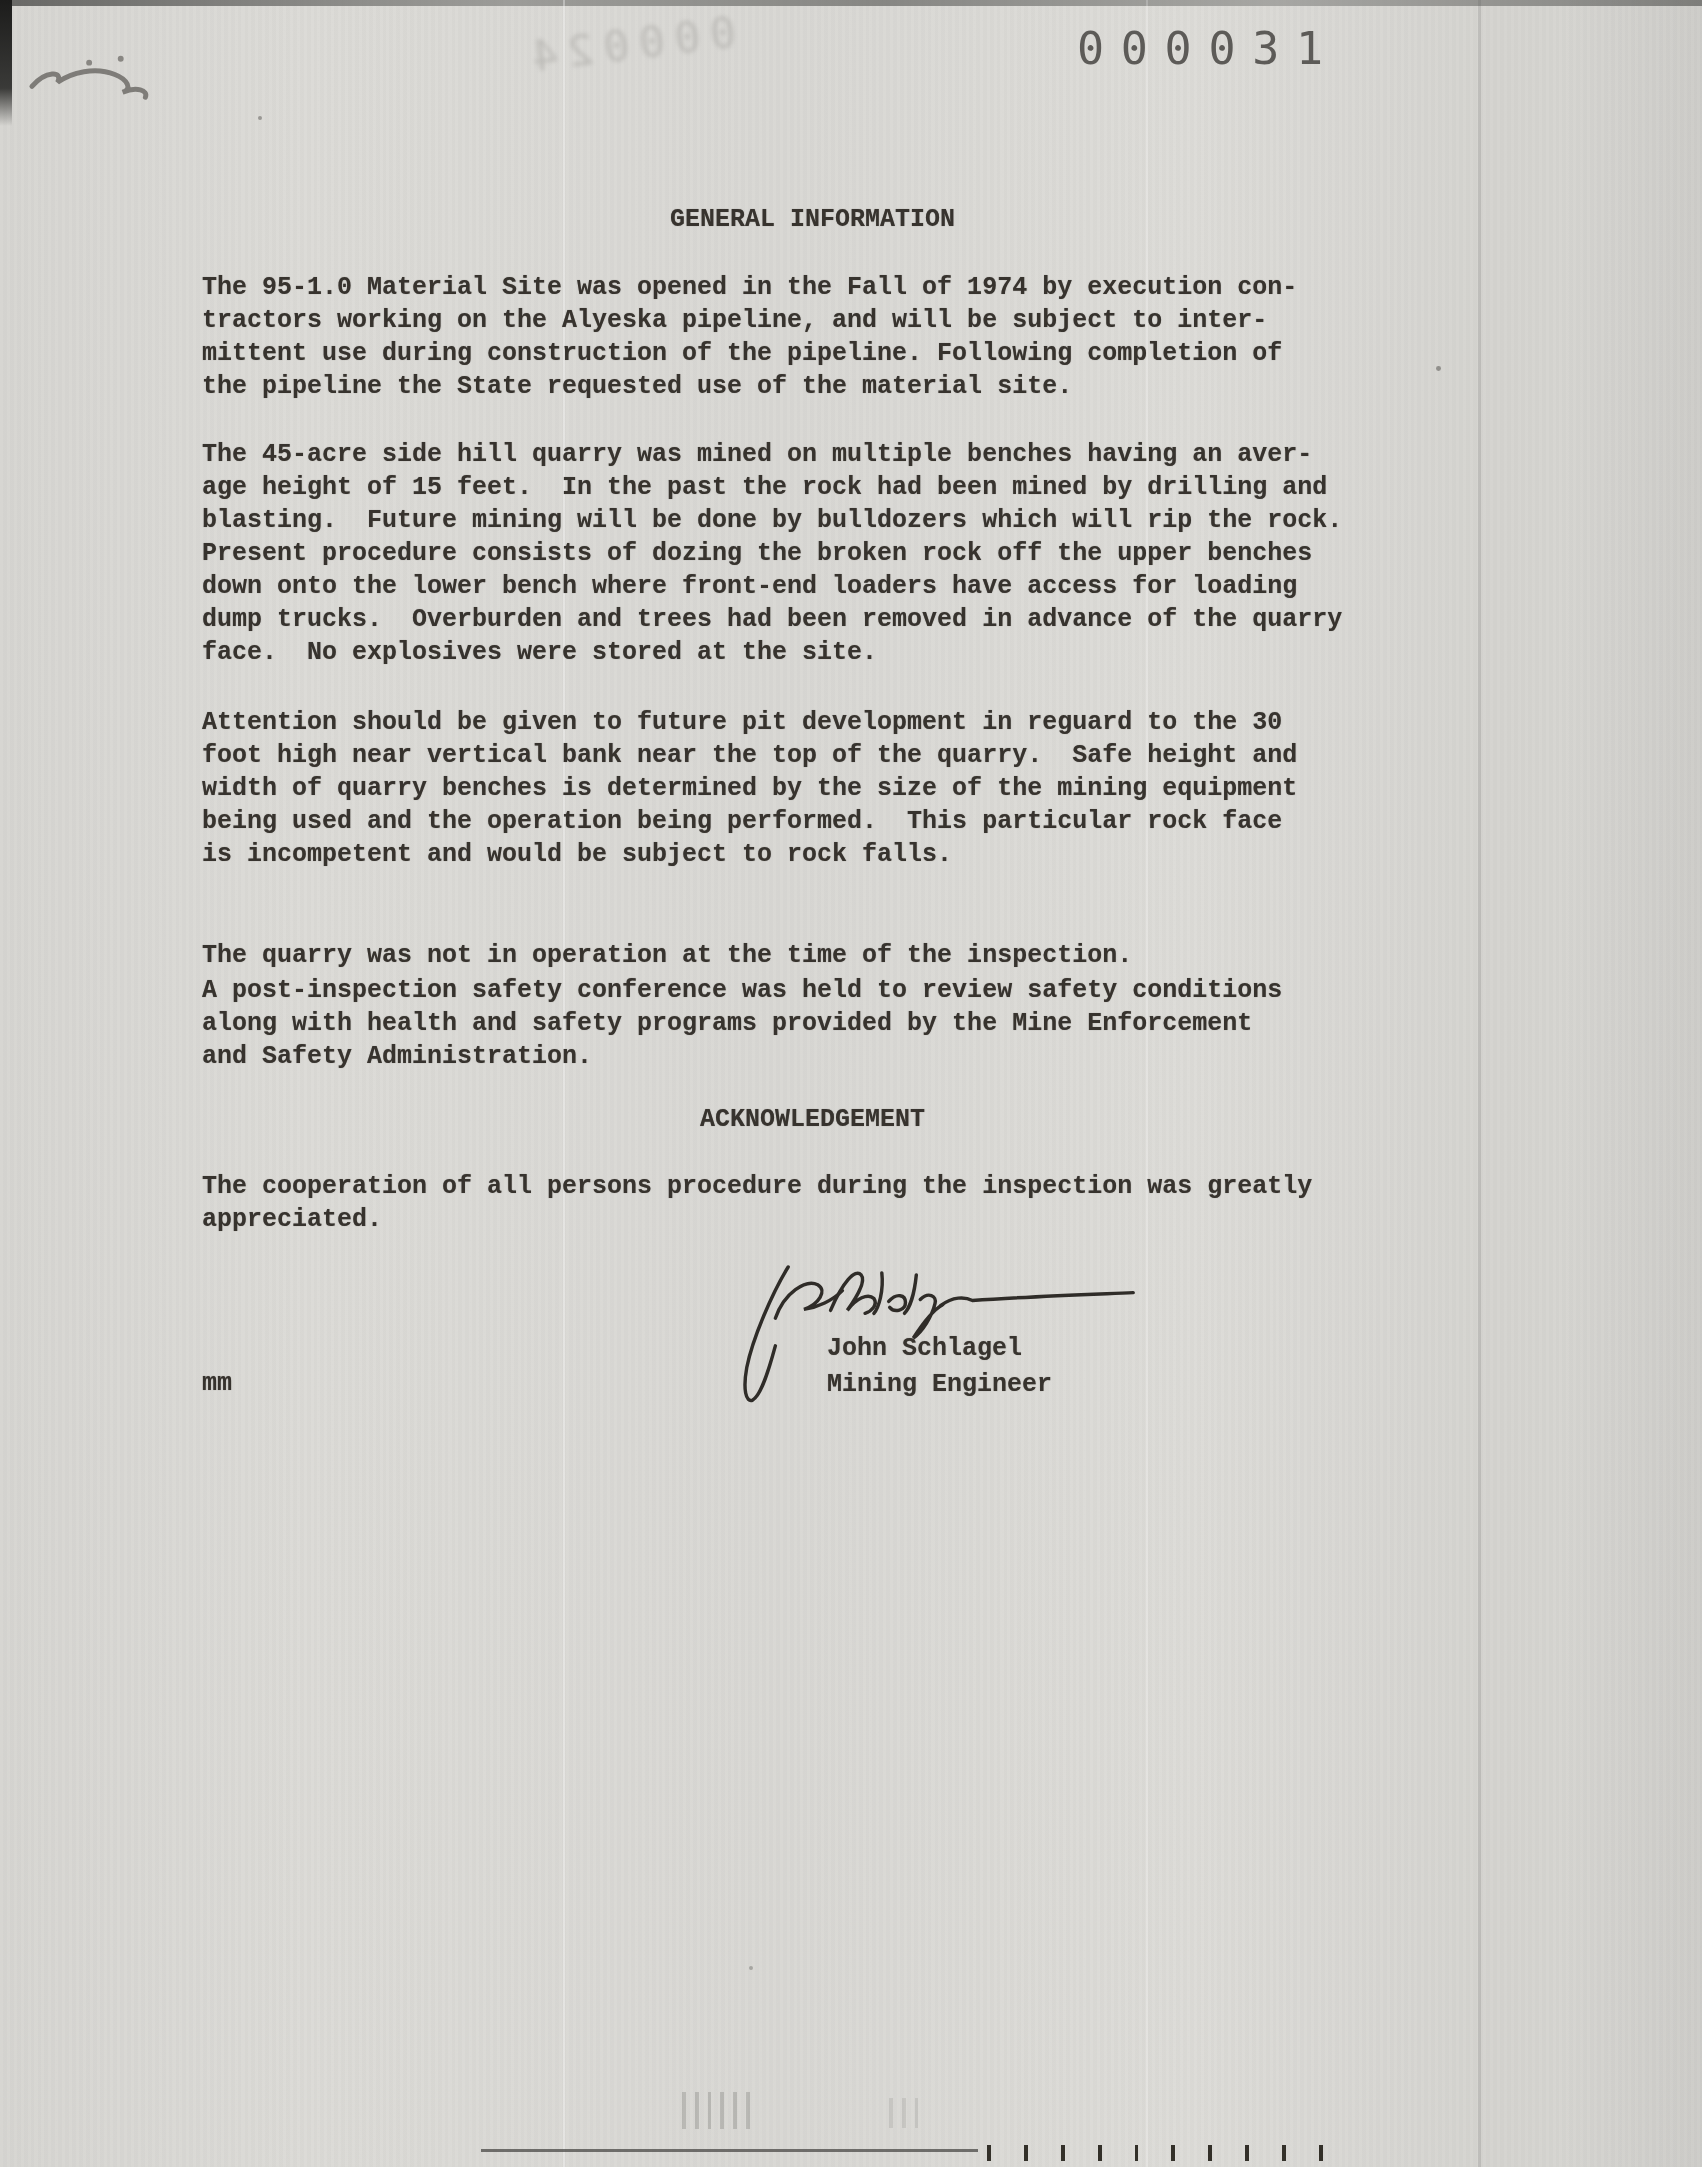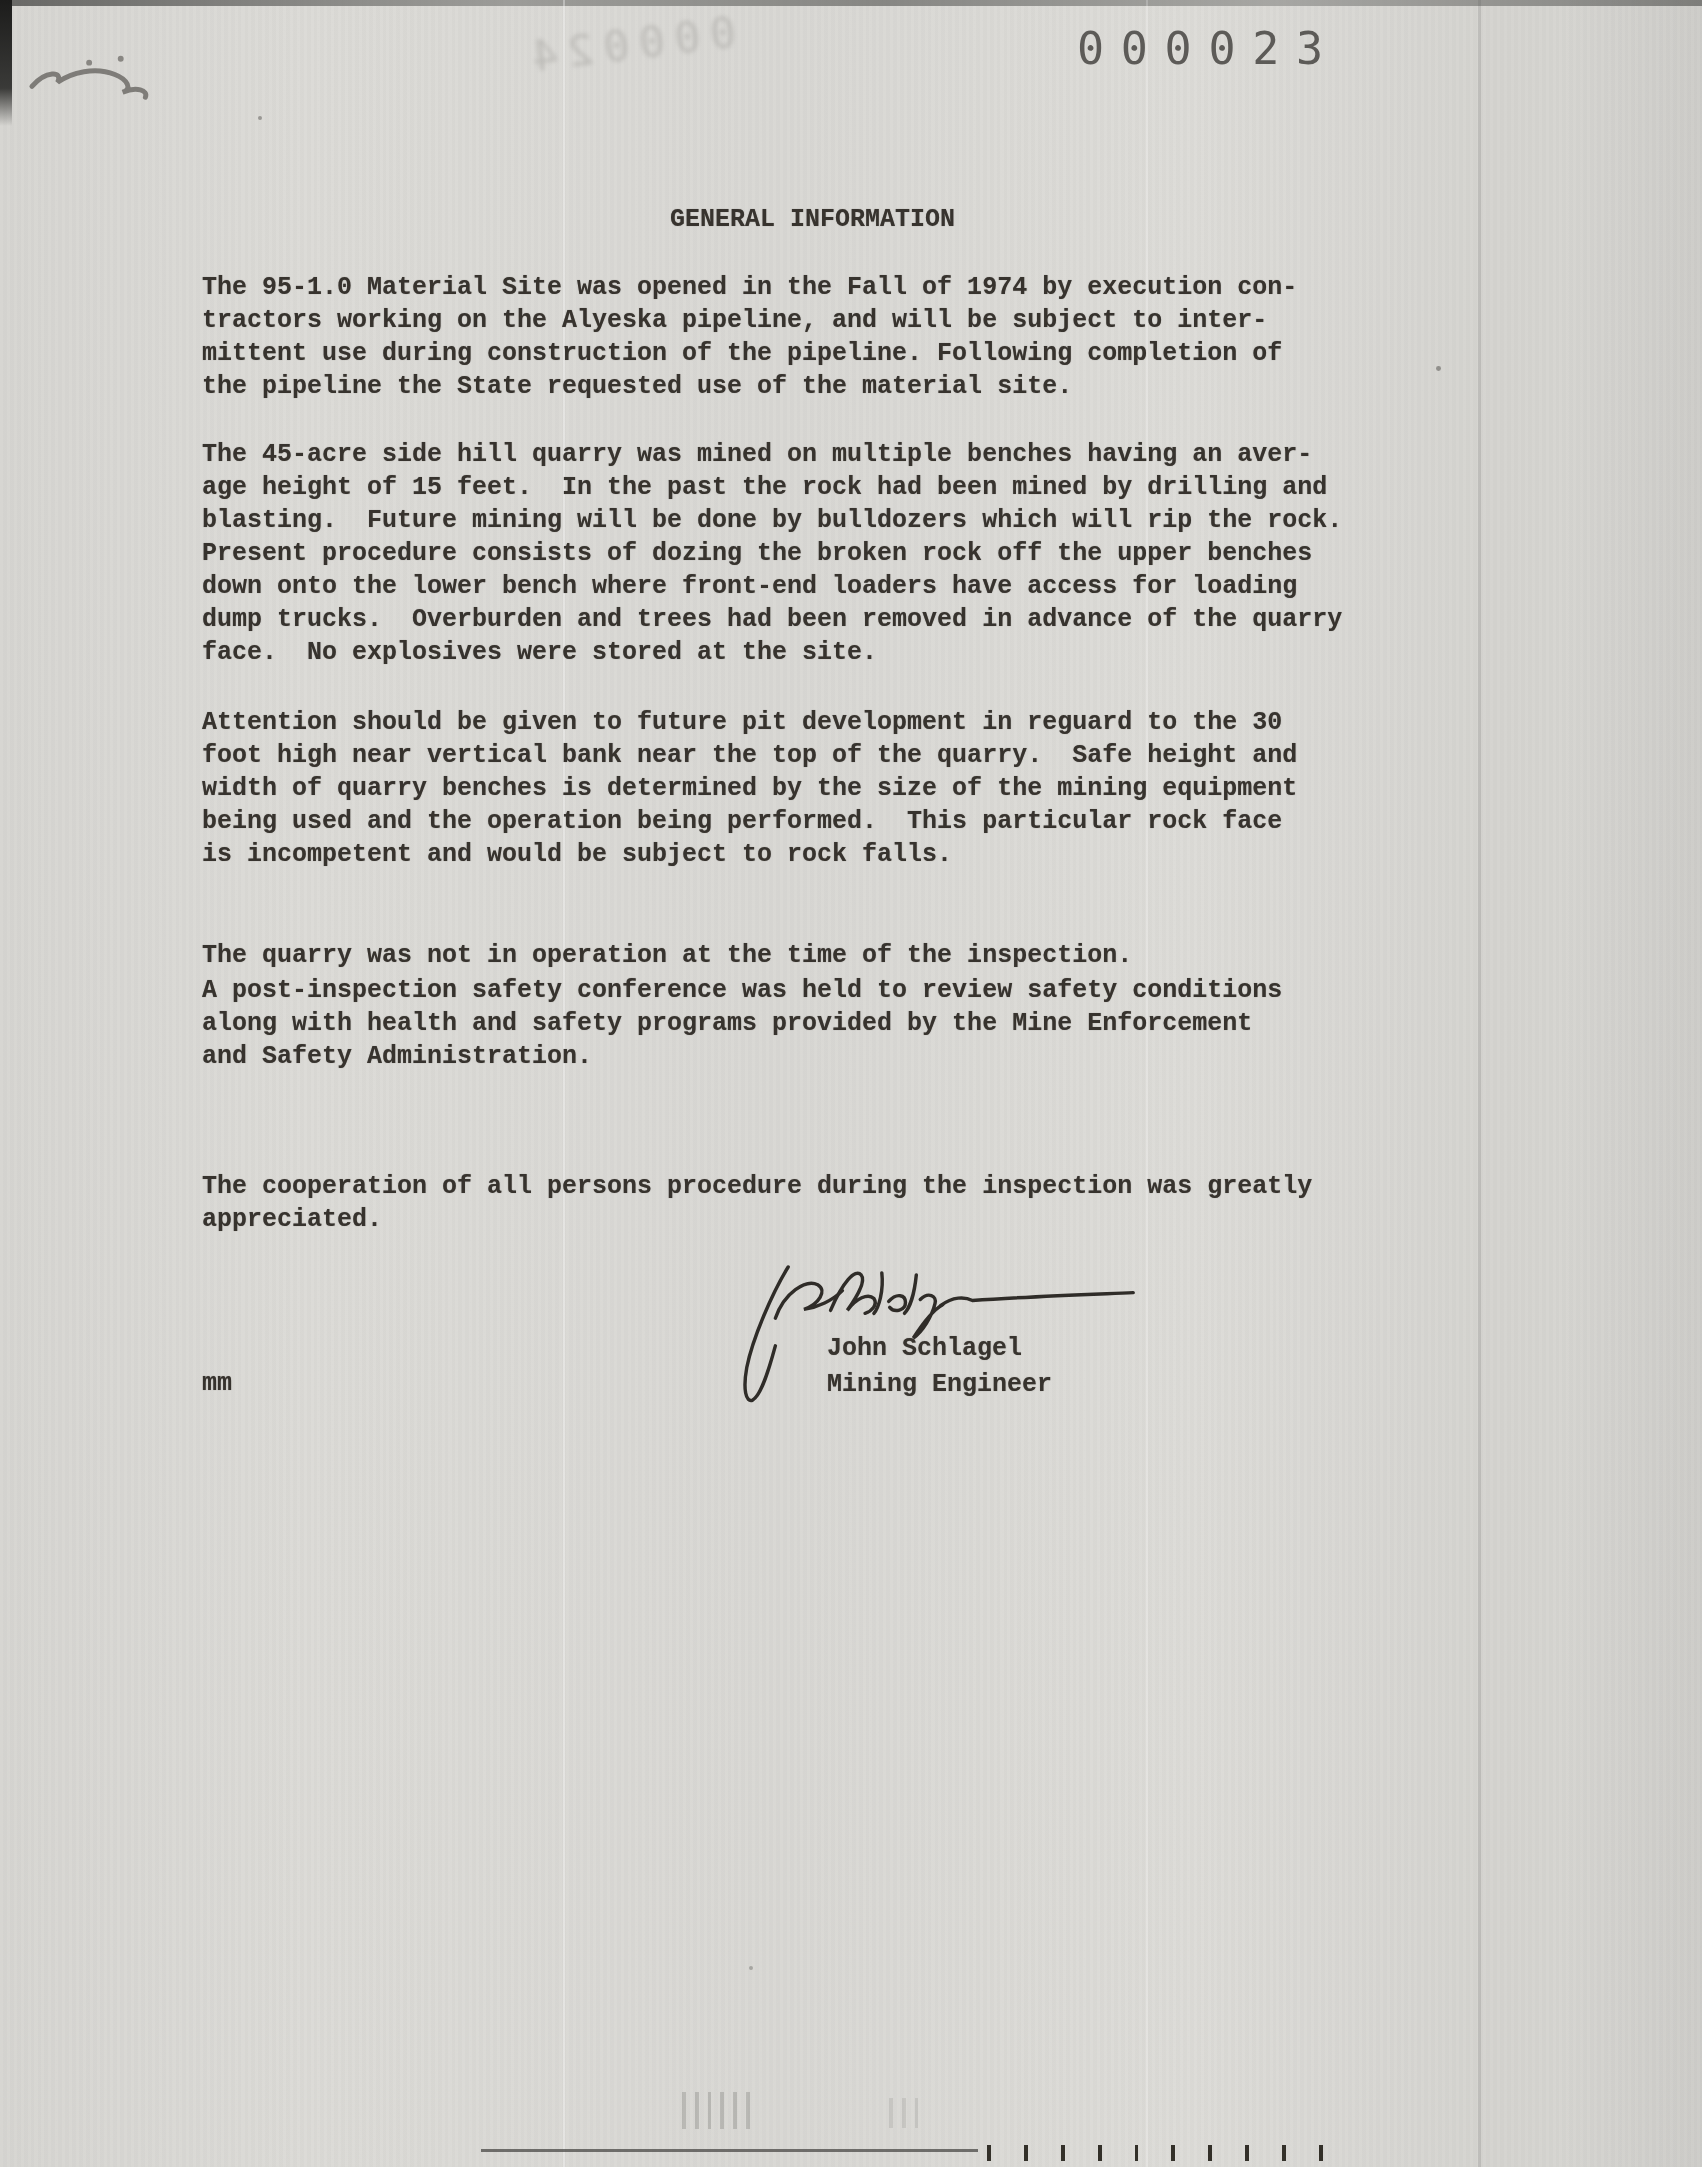--- a/index.html
+++ b/index.html
@@ -70,21 +70,21 @@
   <div class="streak s3"></div>
   <div class="shade-right"></div>
 
   <svg class="squiggle" width="148" height="75" viewBox="0 0 150 76">
     <path d="M6 52 C 20 36 38 36 32 48 C 46 38 70 32 90 40 C 103 45 108 55 98 58 C 112 52 124 56 121 63" fill="none" stroke="#55534f" stroke-width="5" stroke-linecap="round" opacity="0.8"></path>
     <circle cx="64" cy="28" r="3" fill="#55534f" opacity="0.7"></circle>
     <circle cx="96" cy="24" r="3" fill="#55534f" opacity="0.7"></circle>
   </svg>
 
   <div class="ghost-stamp">000024</div>
-  <div class="stamp">000023</div>
+  <div class="stamp">000031</div>
 
   <div class="tw title">GENERAL INFORMATION</div>
 
   <p class="tw para p1">The 95-1.0 Material Site was opened in the Fall of 1974 by execution con-
 tractors working on the Alyeska pipeline, and will be subject to inter-
 mittent use during construction of the pipeline. Following completion of
 the pipeline the State requested use of the material site.</p>
   <p class="tw para p2">The 45-acre side hill quarry was mined on multiple benches having an aver-
 age height of 15 feet.  In the past the rock had been mined by drilling and
 blasting.  Future mining will be done by bulldozers which will rip the rock.
@@ -95,20 +95,21 @@
   <p class="tw para p3">Attention should be given to future pit development in reguard to the 30
 foot high near vertical bank near the top of the quarry.  Safe height and
 width of quarry benches is determined by the size of the mining equipment
 being used and the operation being performed.  This particular rock face
 is incompetent and would be subject to rock falls.</p>
   <p class="tw para p4">The quarry was not in operation at the time of the inspection.</p>
   <p class="tw para p5">A post-inspection safety conference was held to review safety conditions
 along with health and safety programs provided by the Mine Enforcement
 and Safety Administration.</p>
 
+  <div class="tw heading2">ACKNOWLEDGEMENT</div>
   <p class="tw para p6">The cooperation of all persons procedure during the inspection was greatly
 appreciated.</p>
 
   <svg class="sig-svg" width="414" height="163" viewBox="0 0 420 165">
     <g fill="none" stroke="#2f2c28" stroke-width="3.5" stroke-linecap="round">
       <path d="M58 14 C 42 40 22 86 16 116 C 12 138 15 152 22 149 C 31 144 39 116 45 94"></path>
       <path d="M45 66 C 54 40 76 26 88 32 C 98 38 89 52 74 57 C 88 55 103 48 113 38"></path>
       <path d="M101 58 C 113 30 126 15 132 22 C 138 29 125 48 118 58 C 127 46 139 40 145 46 C 149 52 143 59 136 61"></path>
       <path d="M153 20 C 155 38 150 55 145 61"></path>
       <path d="M160 49 C 168 40 177 42 177 50 C 177 58 166 61 161 55"></path>

